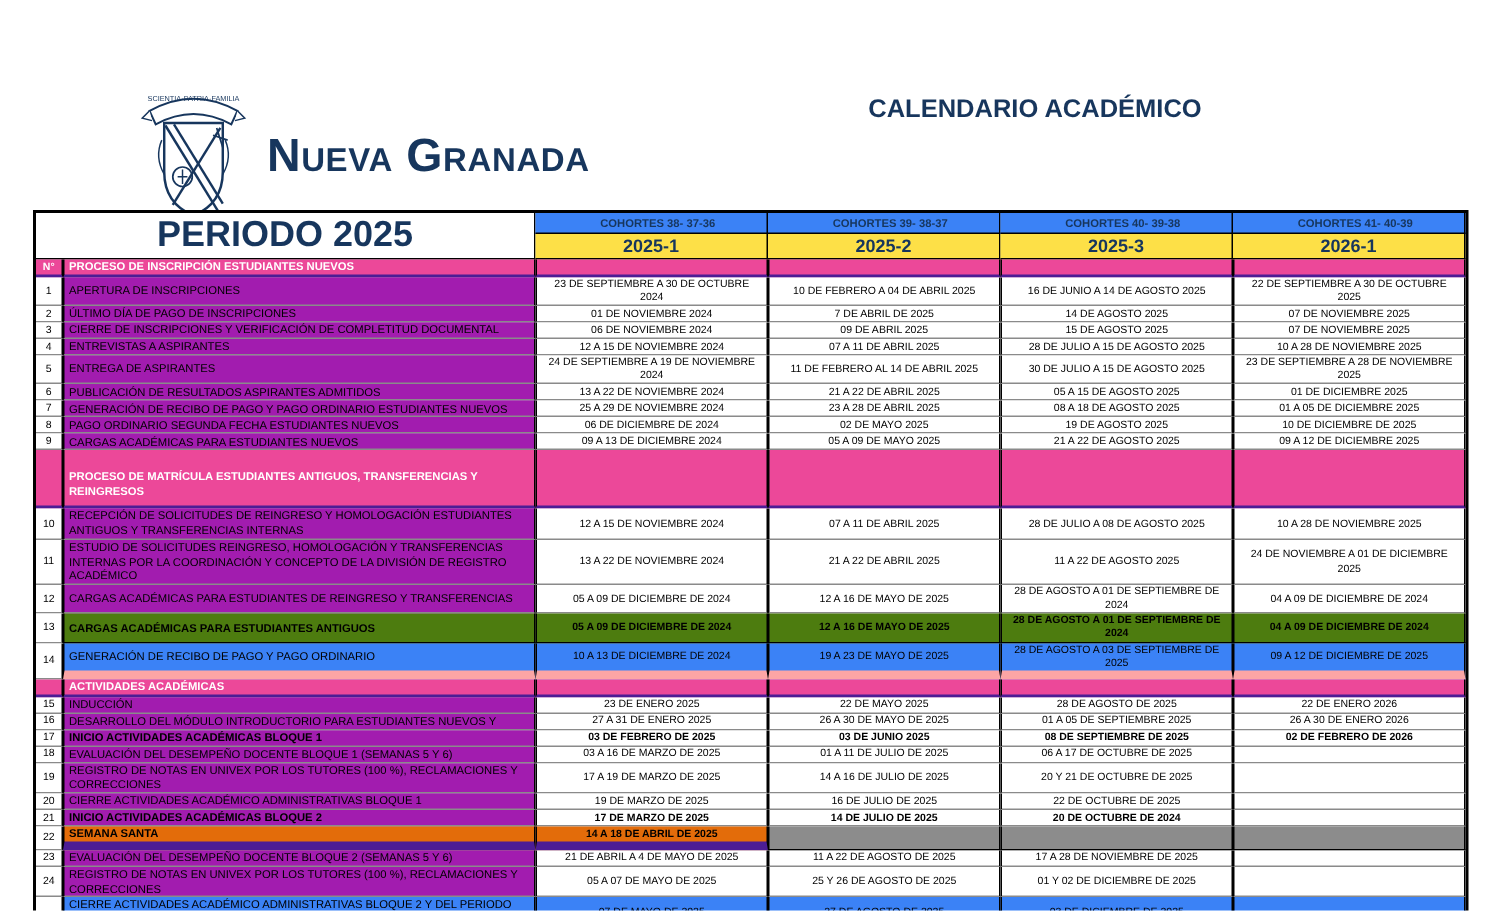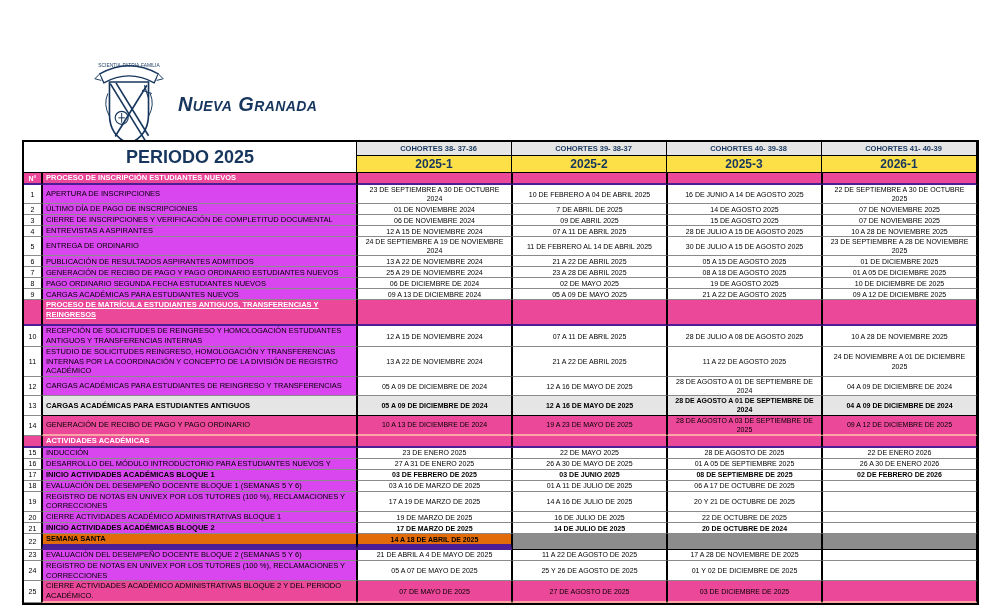--- a/index.html
+++ b/index.html
@@ -5,62 +5,62 @@
   html,body { margin:0; padding:0; }
   body {
     width:1000px; height:607px; position:relative; background:#fff;
     font-family:"Liberation Sans", sans-serif; color:#000; overflow:hidden;
   }
   
   .logo { position:absolute; left:88px; top:56px; display:flex; align-items:center; gap:8px; }
   .crest { width:82px; height:96px; }
   .wordmark { color:#17365D; font-variant:small-caps; line-height:1.05; }
   .wm1 { font-size:19px; font-weight:bold; letter-spacing:.4px; }
-  .wm2 { font-size:20px; font-weight:bold; letter-spacing:.4px;font-style:italic; }
+  .wm2 { font-size:31px; font-weight:bold; letter-spacing:.4px; }
   
   .page-title {
     position:absolute; left:400px; top:60px; width:580px; text-align:center;
     color:#17365D; font-weight:bold; font-size:17px; line-height:26px;
   }
   
   table.cal {
     position:absolute; left:22px; top:140px; width:956px;
     border-collapse:separate; border-spacing:0; table-layout:fixed;
     border:2px solid #000;
   }
   .cal col.c-num   { width:18px; }
   .cal col.c-label { width:315px; }
   .cal col.c-date  { width:155px; }
   .cal th, .cal td {
     border-right:1px solid #000; border-bottom:1px solid #8a8a8a;
     padding:0 3px; vertical-align:middle; overflow:hidden;
   }
   .cal thead th { border-bottom:1px solid #000; }
   th.period {
-    background:#fff; color:#17365D; font-size:18px; font-weight:bold; text-align:center;
+    background:#fff; color:#17365D; font-size:24px; font-weight:bold; text-align:center;
   }
   th.cohort-label {
-    background:#e5e5e5; color:#17365D; font-size:7.5px; font-weight:bold;
+    background:#3b82f6; color:#17365D; font-size:7.5px; font-weight:bold;
     text-align:center; height:13px;padding-left:12px;
   }
   th.cohort-term {
     background:#fde047; color:#17365D; font-size:12px; font-weight:bold;
     text-align:center; height:16px;
   }
   
   td.num   { background:#fff; font-size:7px; text-align:center; height:10px; }
-  td.label { background:#d946ef; font-size:7.5px; text-align:left; line-height:1.3; border-left:1px solid #000; }
+  td.label { background:#a21caf; font-size:7.5px; text-align:left; line-height:1.3; border-left:1px solid #000; }
   td.date  { background:#fff; font-size:7px; text-align:center; line-height:1.3; border-left:1px solid #000; }
   tr.sec td { background:#ec4899; color:#fff; font-weight:bold; border-bottom:2px solid #4c1d95;margin-left:18px; }
   tr.sec td.label { font-size:7.5px; }
   tr.sec td.num { font-size:7px; text-align:center; }
-  tr.sec-tall td { height:24px; vertical-align:top; padding-top:0;text-decoration:underline; }
+  tr.sec-tall td { height:24px; vertical-align:top; padding-top:13px; }
   tr.bold-row td.label, tr.bold-row td.date { font-weight:bold; }
-  tr.orange td.label, tr.orange td.date { background:#e5e5e5; border-bottom:1px solid #000; }
-  tr.blue td.label, tr.blue td.date { background:#ec4899; border-bottom:2px solid #fca5a5; }
+  tr.orange td.label, tr.orange td.date { background:#4d7c0f; border-bottom:1px solid #000; }
+  tr.blue td.label, tr.blue td.date { background:#3b82f6; border-bottom:6px solid #fca5a5; }
   tr.semana td.label, tr.semana td.date.first { background:#E36C0A; border-bottom:6px solid #4c1d95; }
   tr.semana td.date.gray { background:#8C8C8C; border-bottom:1px solid #000; }
   td.empty { background:#fff; }
 </style>
 </head>
 <body>
 
 <div class="logo">
   <svg class="crest" viewBox="0 0 100 118" aria-hidden="true">
     <g fill="none" stroke="#17365D" stroke-width="1.6">
@@ -84,20 +84,21 @@
       <path d="M38,110 q12,6 24,0" stroke-width="1.2"></path>
     </g>
     <text x="50" y="14" text-anchor="middle" font-size="6" fill="#17365D" font-family="Liberation Sans, sans-serif">SCIENTIA·PATRIA·FAMILIA</text>
   </svg>
   <div class="wordmark">
     <div class="wm2">Nueva Granada</div>
   </div>
 </div>
 
 <div class="page-title">
+  <div>CALENDARIO ACADÉMICO</div>
 </div>
 
 <table class="cal">
   <colgroup>
     <col class="c-num">
       <col class="c-label">
     <col class="c-date">
       <col class="c-date">
       <col class="c-date">
       <col class="c-date">
@@ -153,21 +154,21 @@
       <tr class="item">
         <td class="num">4</td>
         <td class="label">ENTREVISTAS A ASPIRANTES</td>
         <td class="date">12 A 15 DE NOVIEMBRE 2024</td>
         <td class="date">07 A 11 DE ABRIL 2025</td>
         <td class="date">28 DE JULIO A 15 DE AGOSTO 2025</td>
         <td class="date">10 A 28 DE NOVIEMBRE 2025</td>
       </tr>
       <tr class="item">
         <td class="num">5</td>
-        <td class="label">ENTREGA DE ORDINARIO</td>
+        <td class="label">ENTREGA DE ASPIRANTES</td>
         <td class="date">24 DE SEPTIEMBRE A 19 DE NOVIEMBRE 2024</td>
         <td class="date">11 DE FEBRERO AL 14 DE ABRIL 2025</td>
         <td class="date">30 DE JULIO A 15 DE AGOSTO 2025</td>
         <td class="date">23 DE SEPTIEMBRE A 28 DE NOVIEMBRE 2025</td>
       </tr>
       <tr class="item">
         <td class="num">6</td>
         <td class="label">PUBLICACIÓN DE RESULTADOS ASPIRANTES ADMITIDOS</td>
         <td class="date">13 A 22 DE NOVIEMBRE 2024</td>
         <td class="date">21 A 22 DE ABRIL 2025</td>

